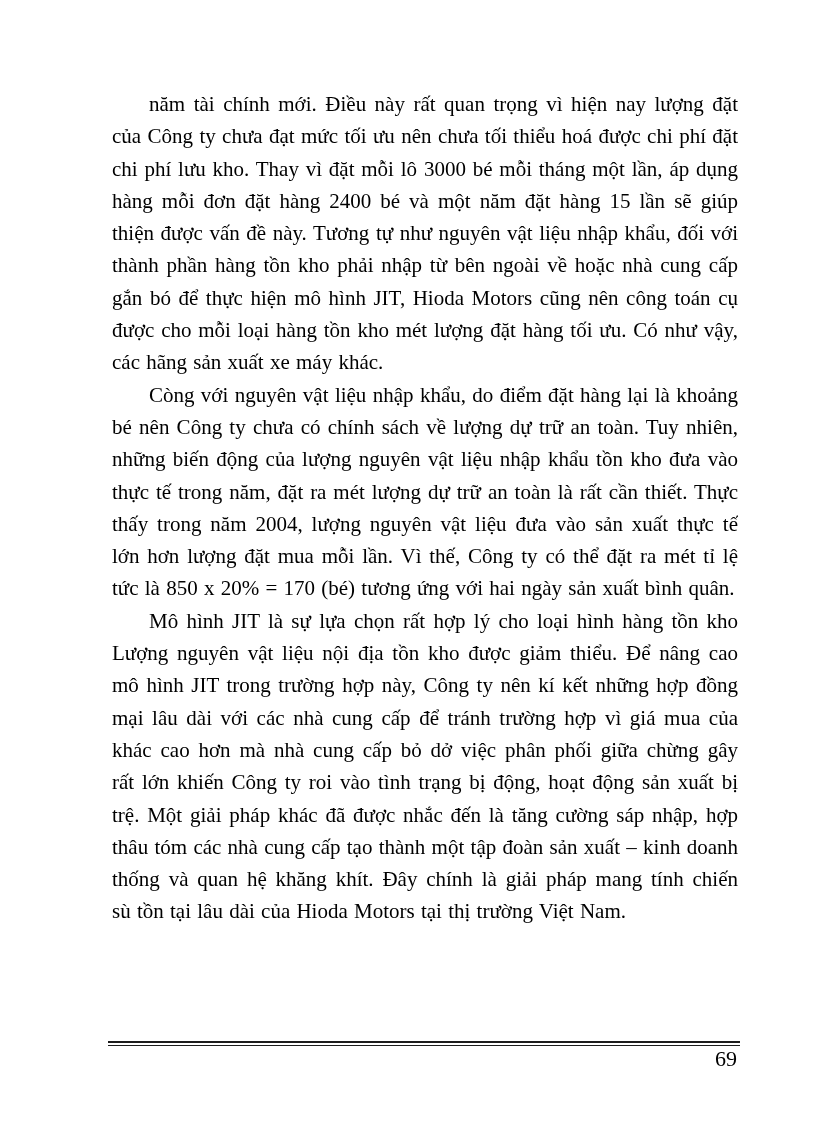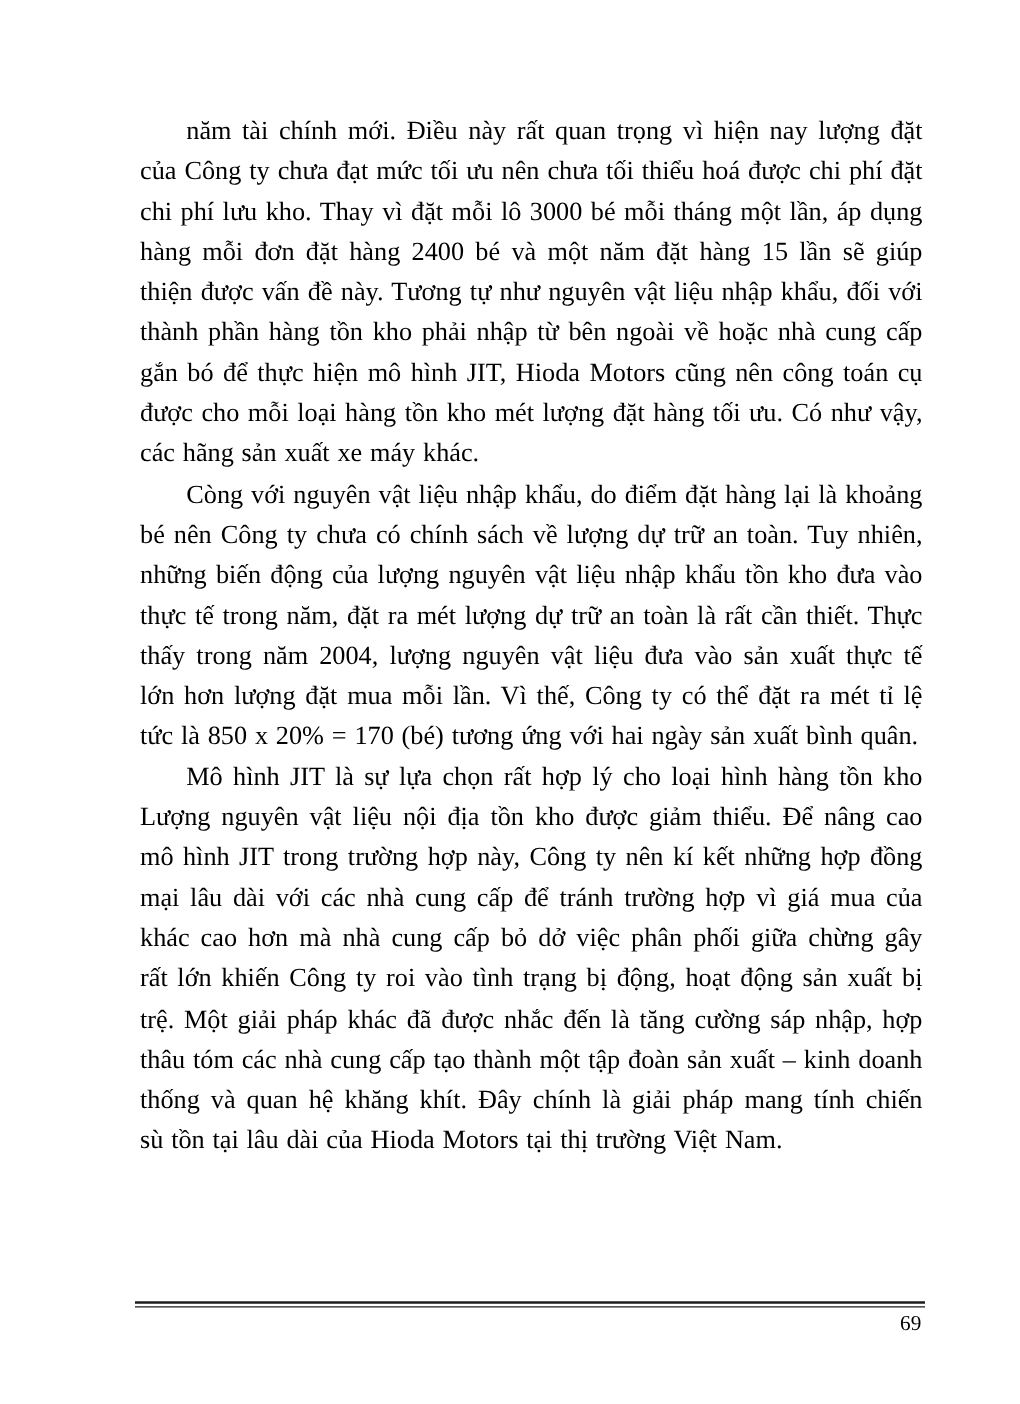--- a/index.html
+++ b/index.html
@@ -58,21 +58,21 @@
     left: 108px;
     top: 1045px;
     width: 632px;
     height: 1px;
     background: #1c1c1c;
   }
   .page-number {
     position: absolute;
     top: 1048px;
     right: 79px;
-    font-size: 17px;
+    font-size: 22px;
     line-height: 22px;
     color: #000000;
   }
 </style>
 </head>
 <body>
 
 <div class="page">
   <div class="content">
       <div class="para paragraph">

